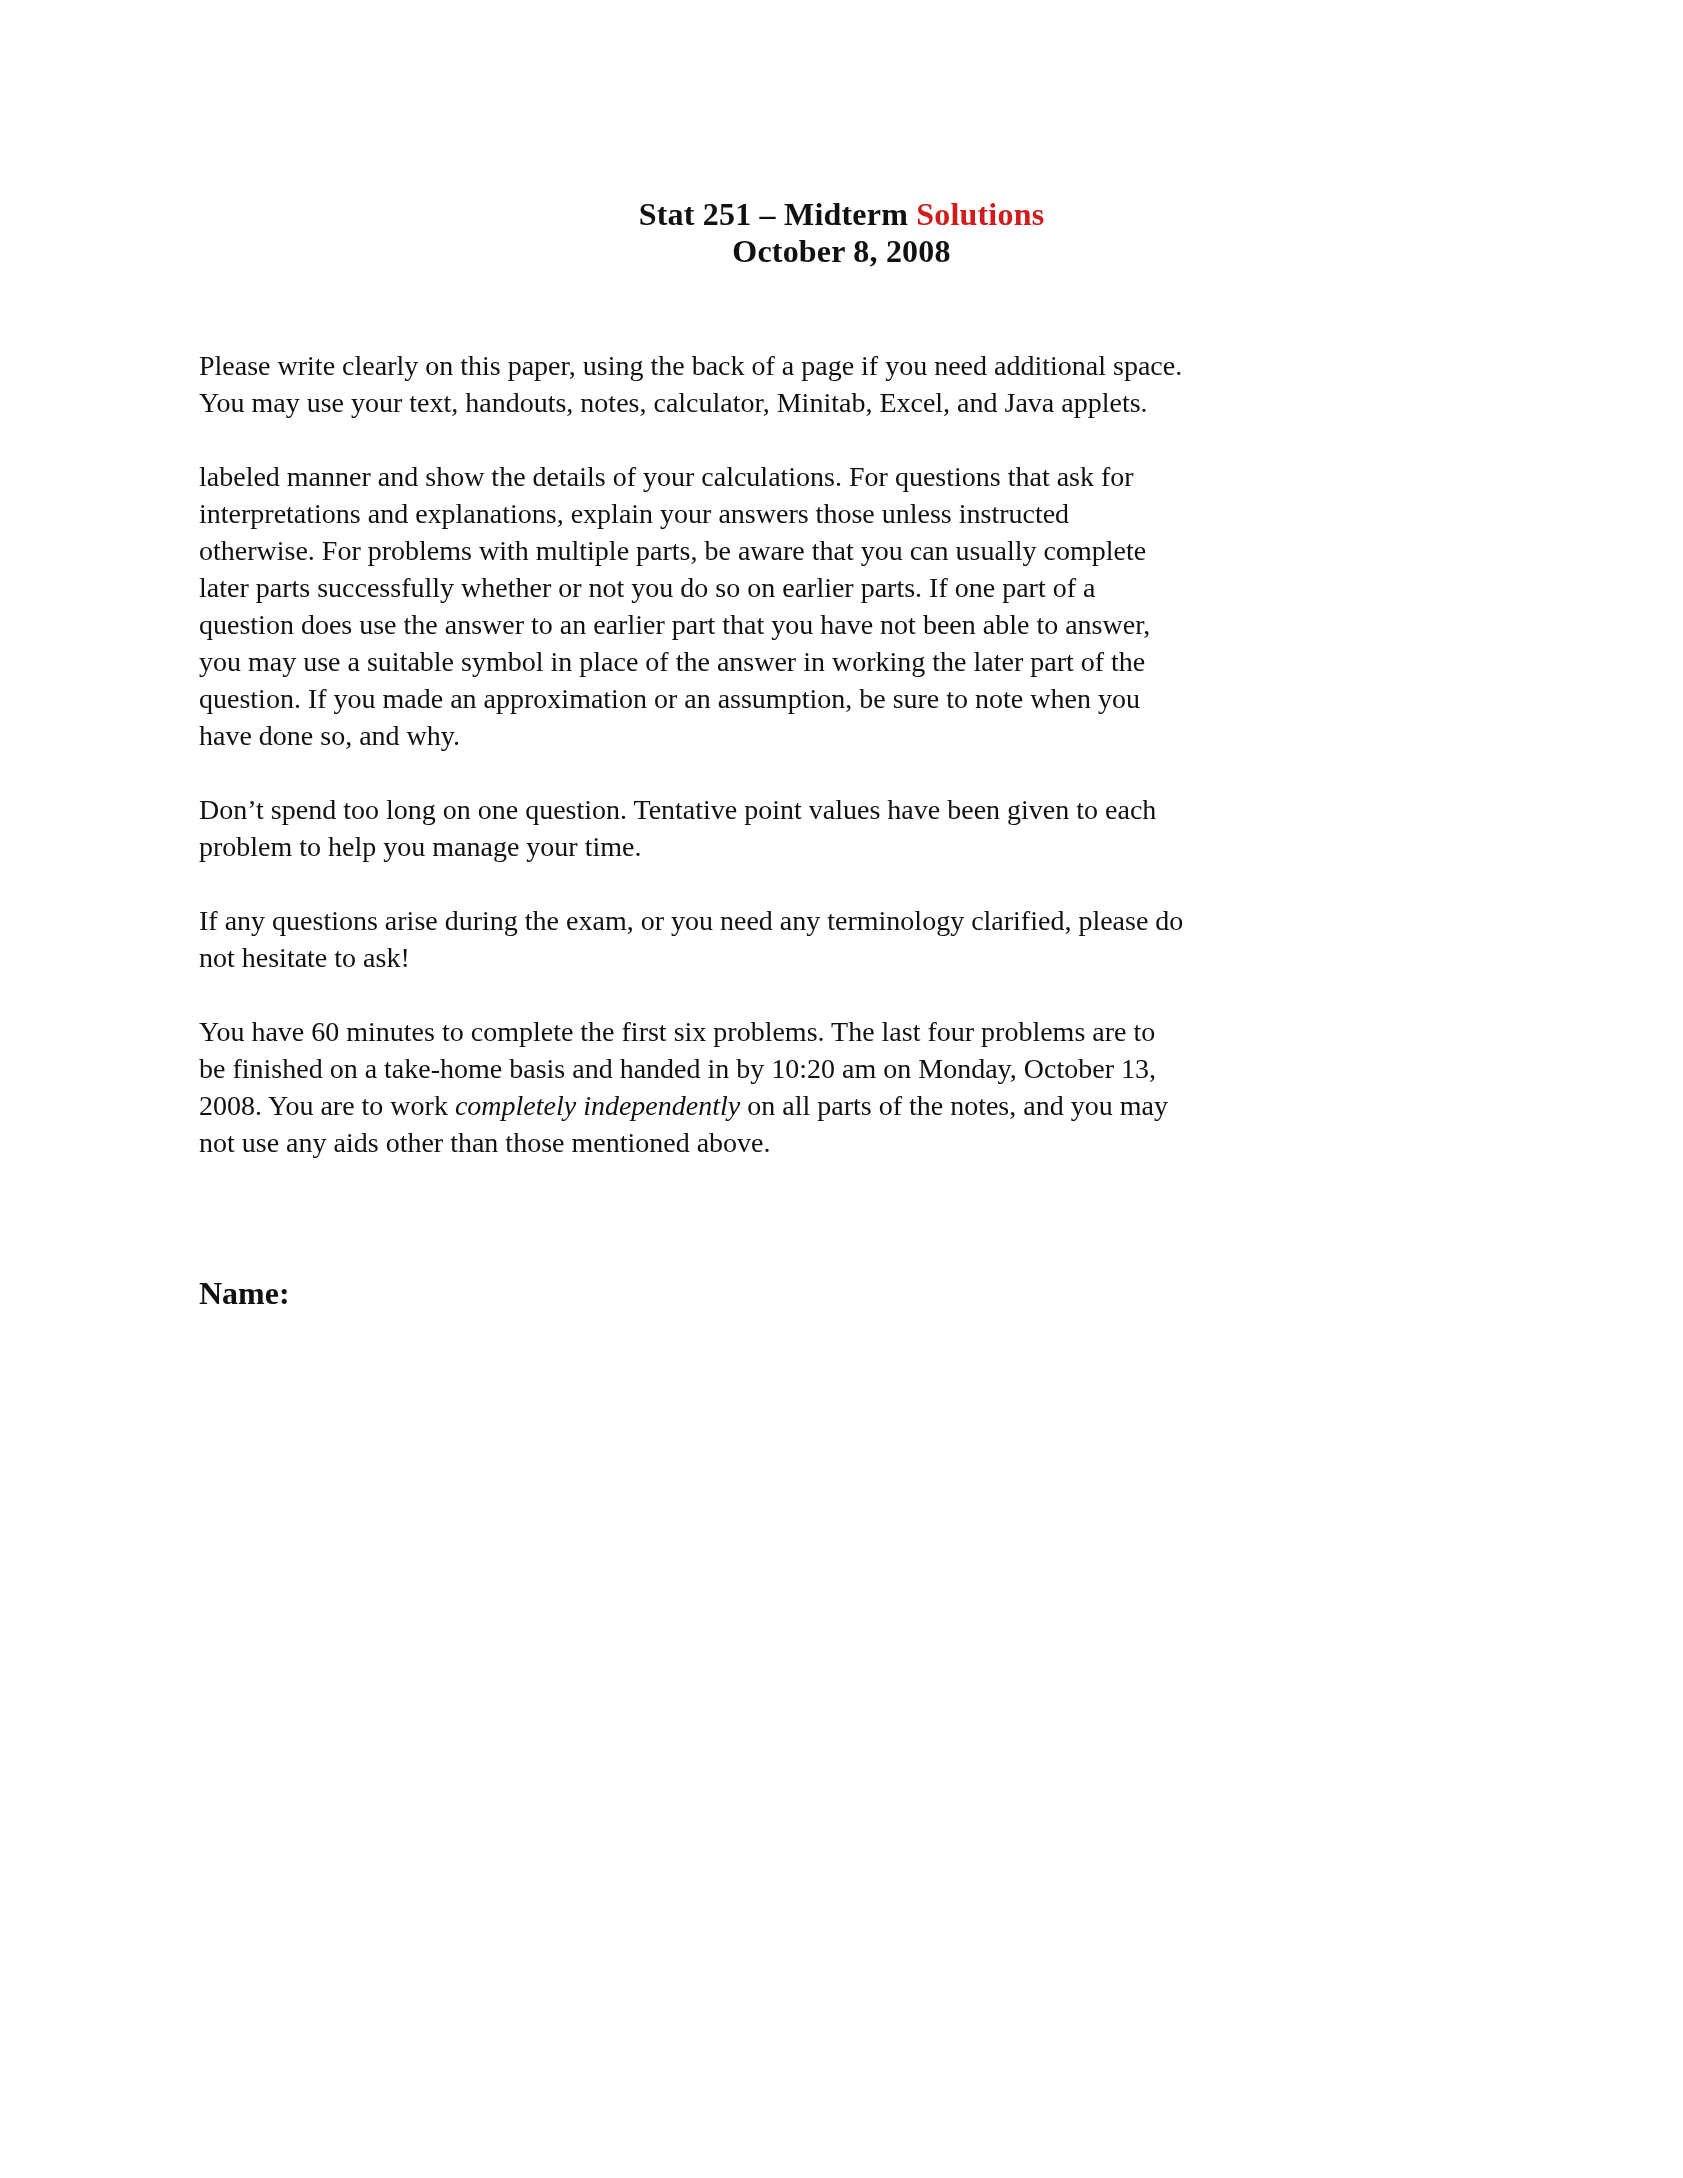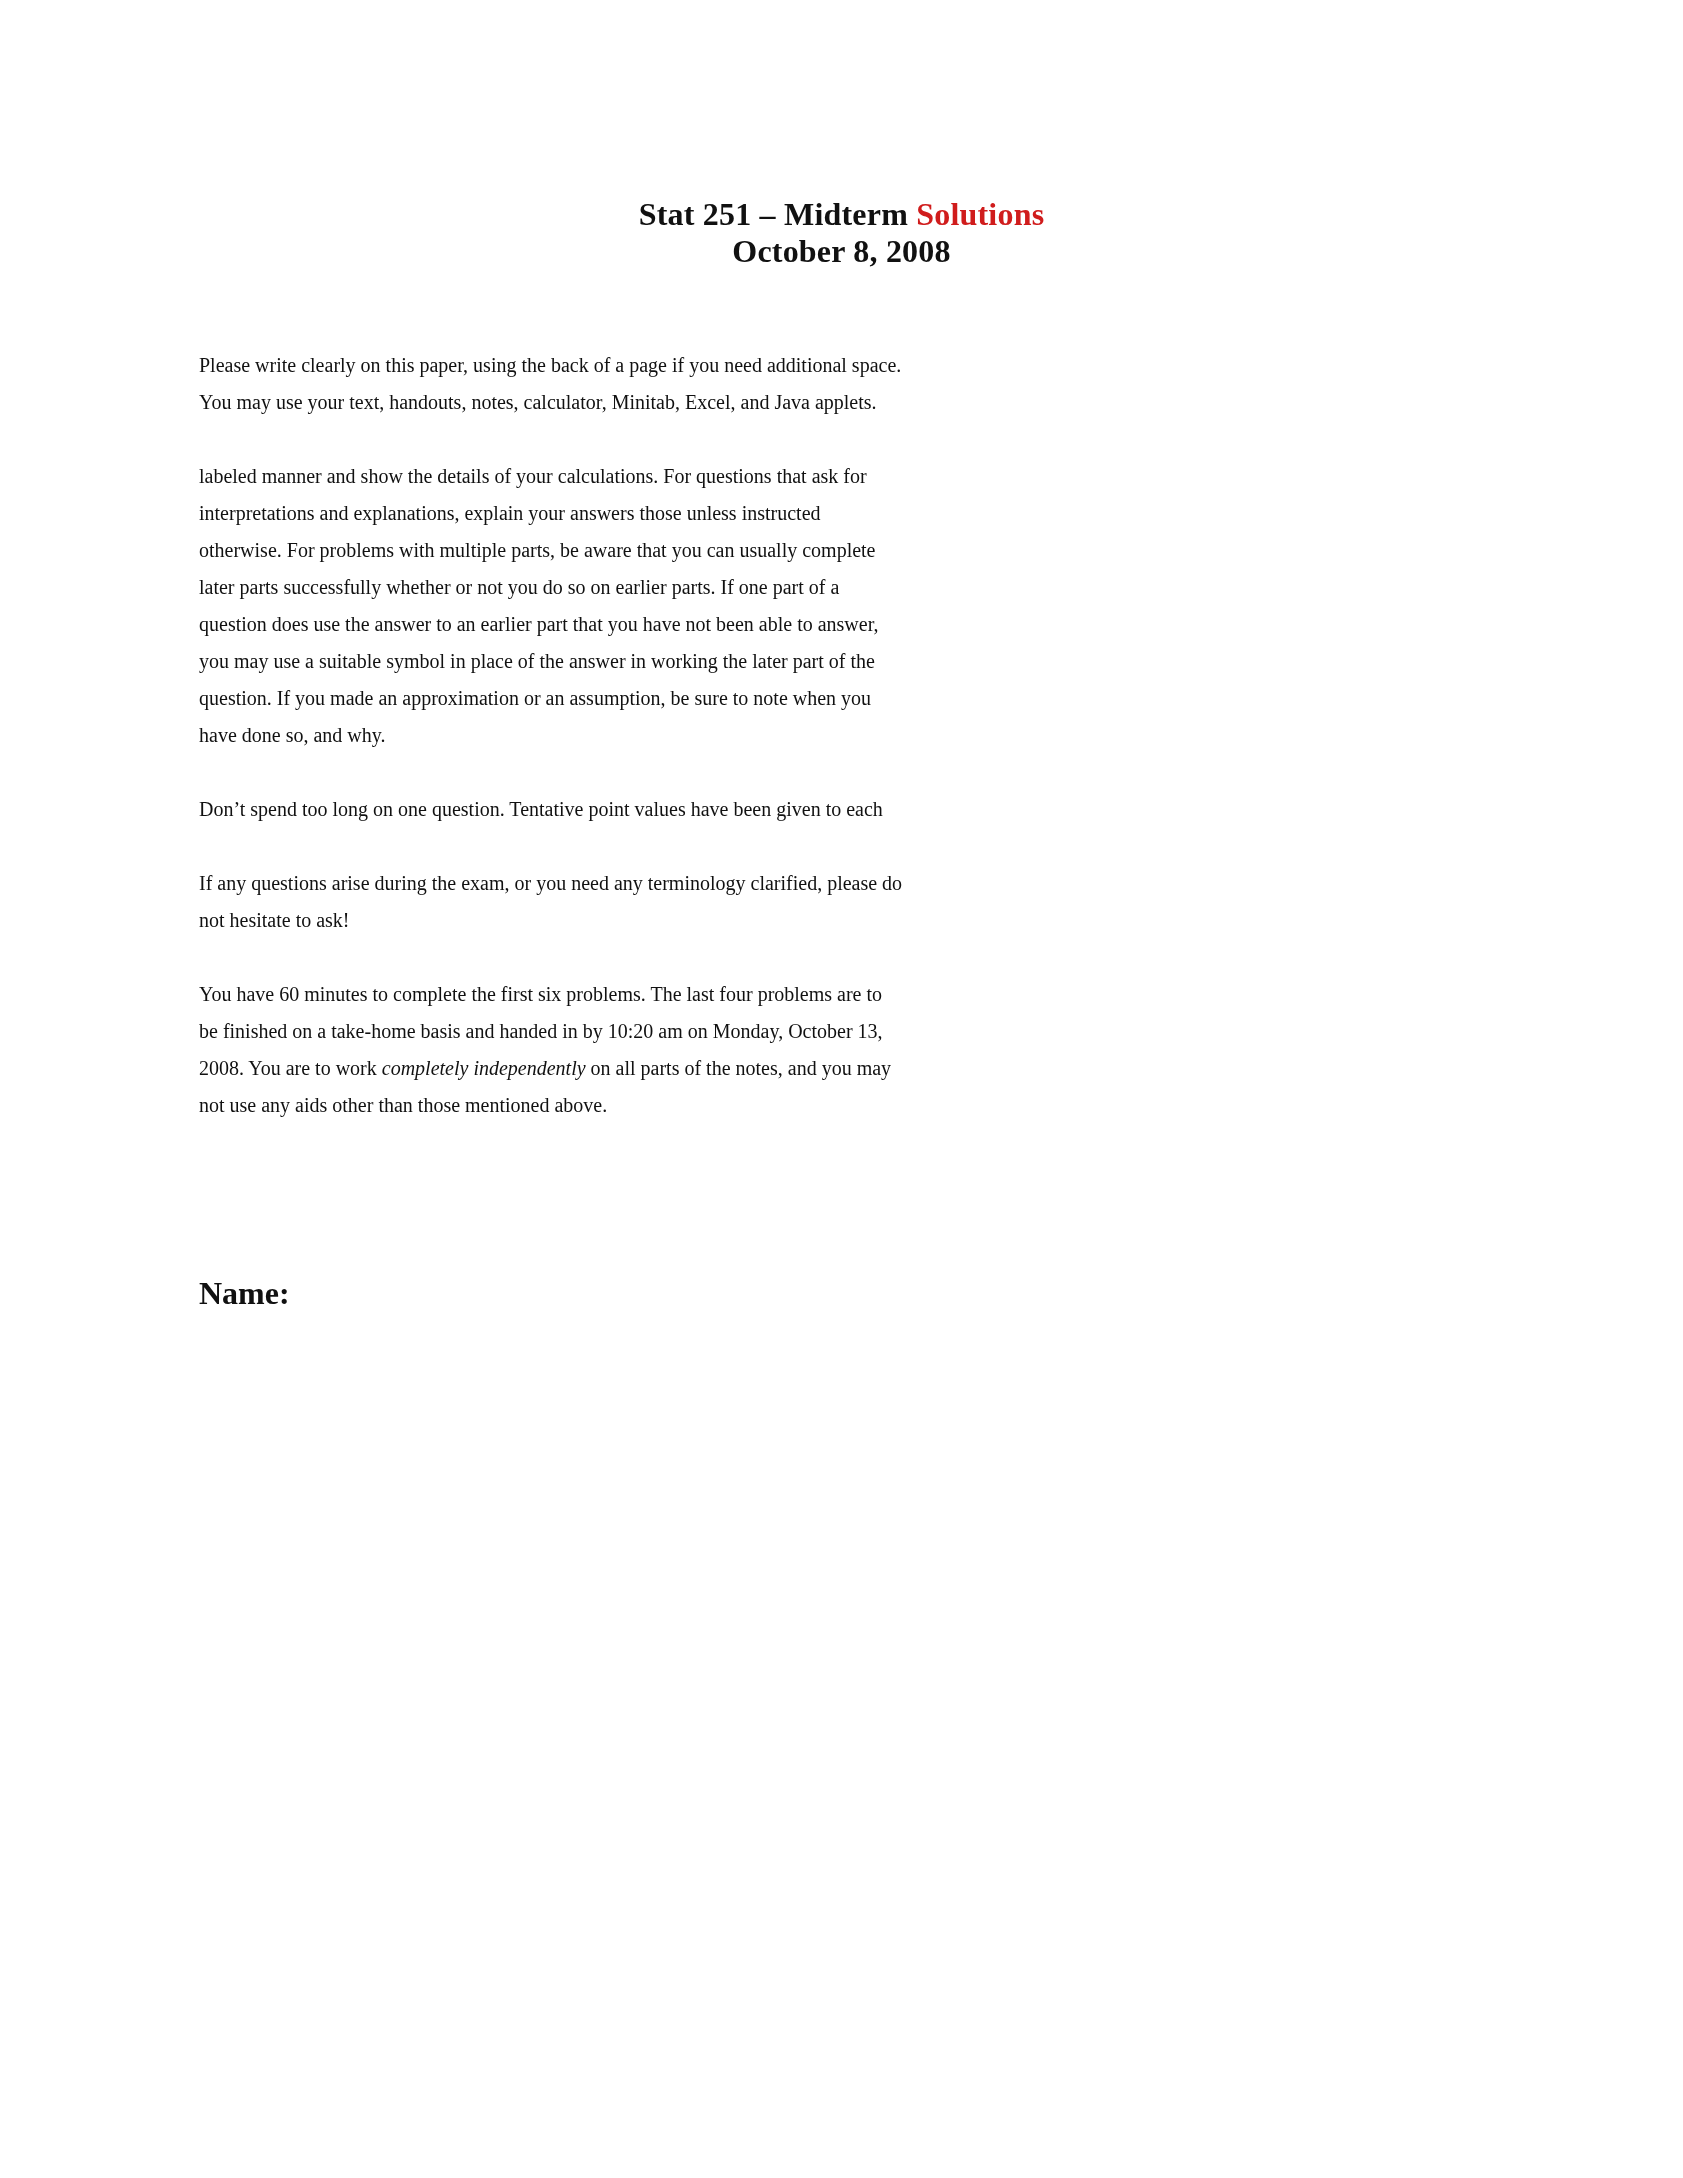--- a/index.html
+++ b/index.html
@@ -33,21 +33,21 @@
     line-height: 37px;
     letter-spacing: 0.2px;
   }
   .title-line { display: block; white-space: nowrap; }
   .accent { color: #d01c1c; }
   .body-block {
     position: absolute;
     left: 199px;
     top: 347px;
     width: 1287px;
-    font-size: 20px;
+    font-size: 28px;
     line-height: 37px;
   }
   .para {
     margin: 0 0 37px 0;
   }
   .line {
     display: block;
     white-space: nowrap;
   }
   .italic { font-style: italic; }
@@ -84,20 +84,21 @@
       <span class="line">otherwise.  For problems with multiple parts, be aware that you can usually complete</span>
       <span class="line">later parts successfully whether or not you do so on earlier parts.  If one part of a</span>
       <span class="line">question does use the answer to an earlier part that you have not been able to answer,</span>
       <span class="line">you may use a suitable symbol in place of the answer in working the later part of the</span>
       <span class="line">question.  If you made an approximation or an assumption, be sure to note when you</span>
       <span class="line">have done so, and why.</span>
     </p>
 
     <p class="para">
       <span class="line">Don’t spend too long on one question. Tentative point values have been given to each</span>
+      <span class="line">problem to help you manage your time.</span>
     </p>
 
     <p class="para">
       <span class="line">If any questions arise during the exam, or you need any terminology clarified, please do</span>
       <span class="line">not hesitate to ask!</span>
     </p>
 
     <p class="para">
       <span class="line">You have 60 minutes to complete the first six problems.  The last four problems are to</span>
       <span class="line">be finished on a take-home basis and handed in by 10:20 am on Monday, October 13,</span>

